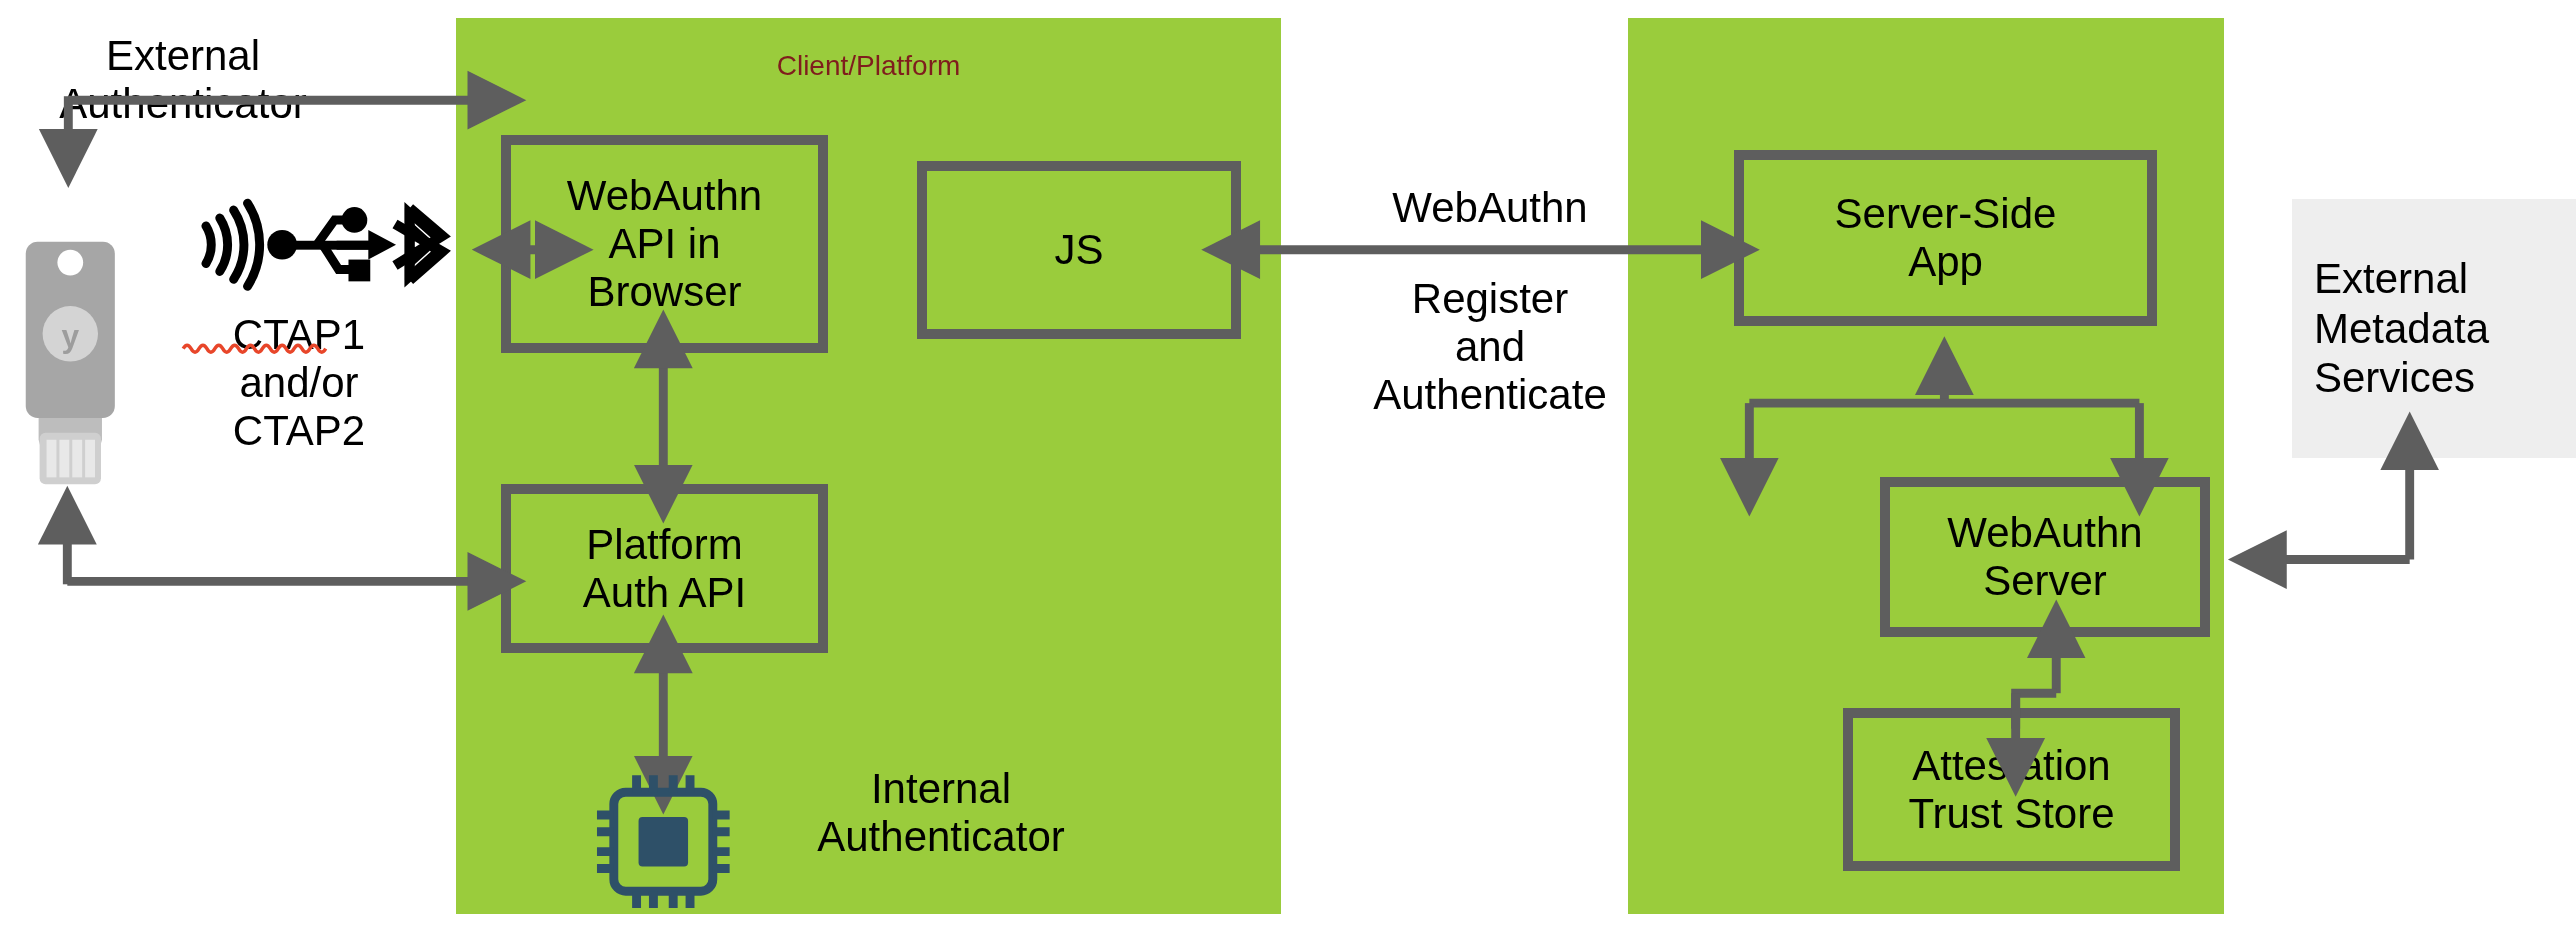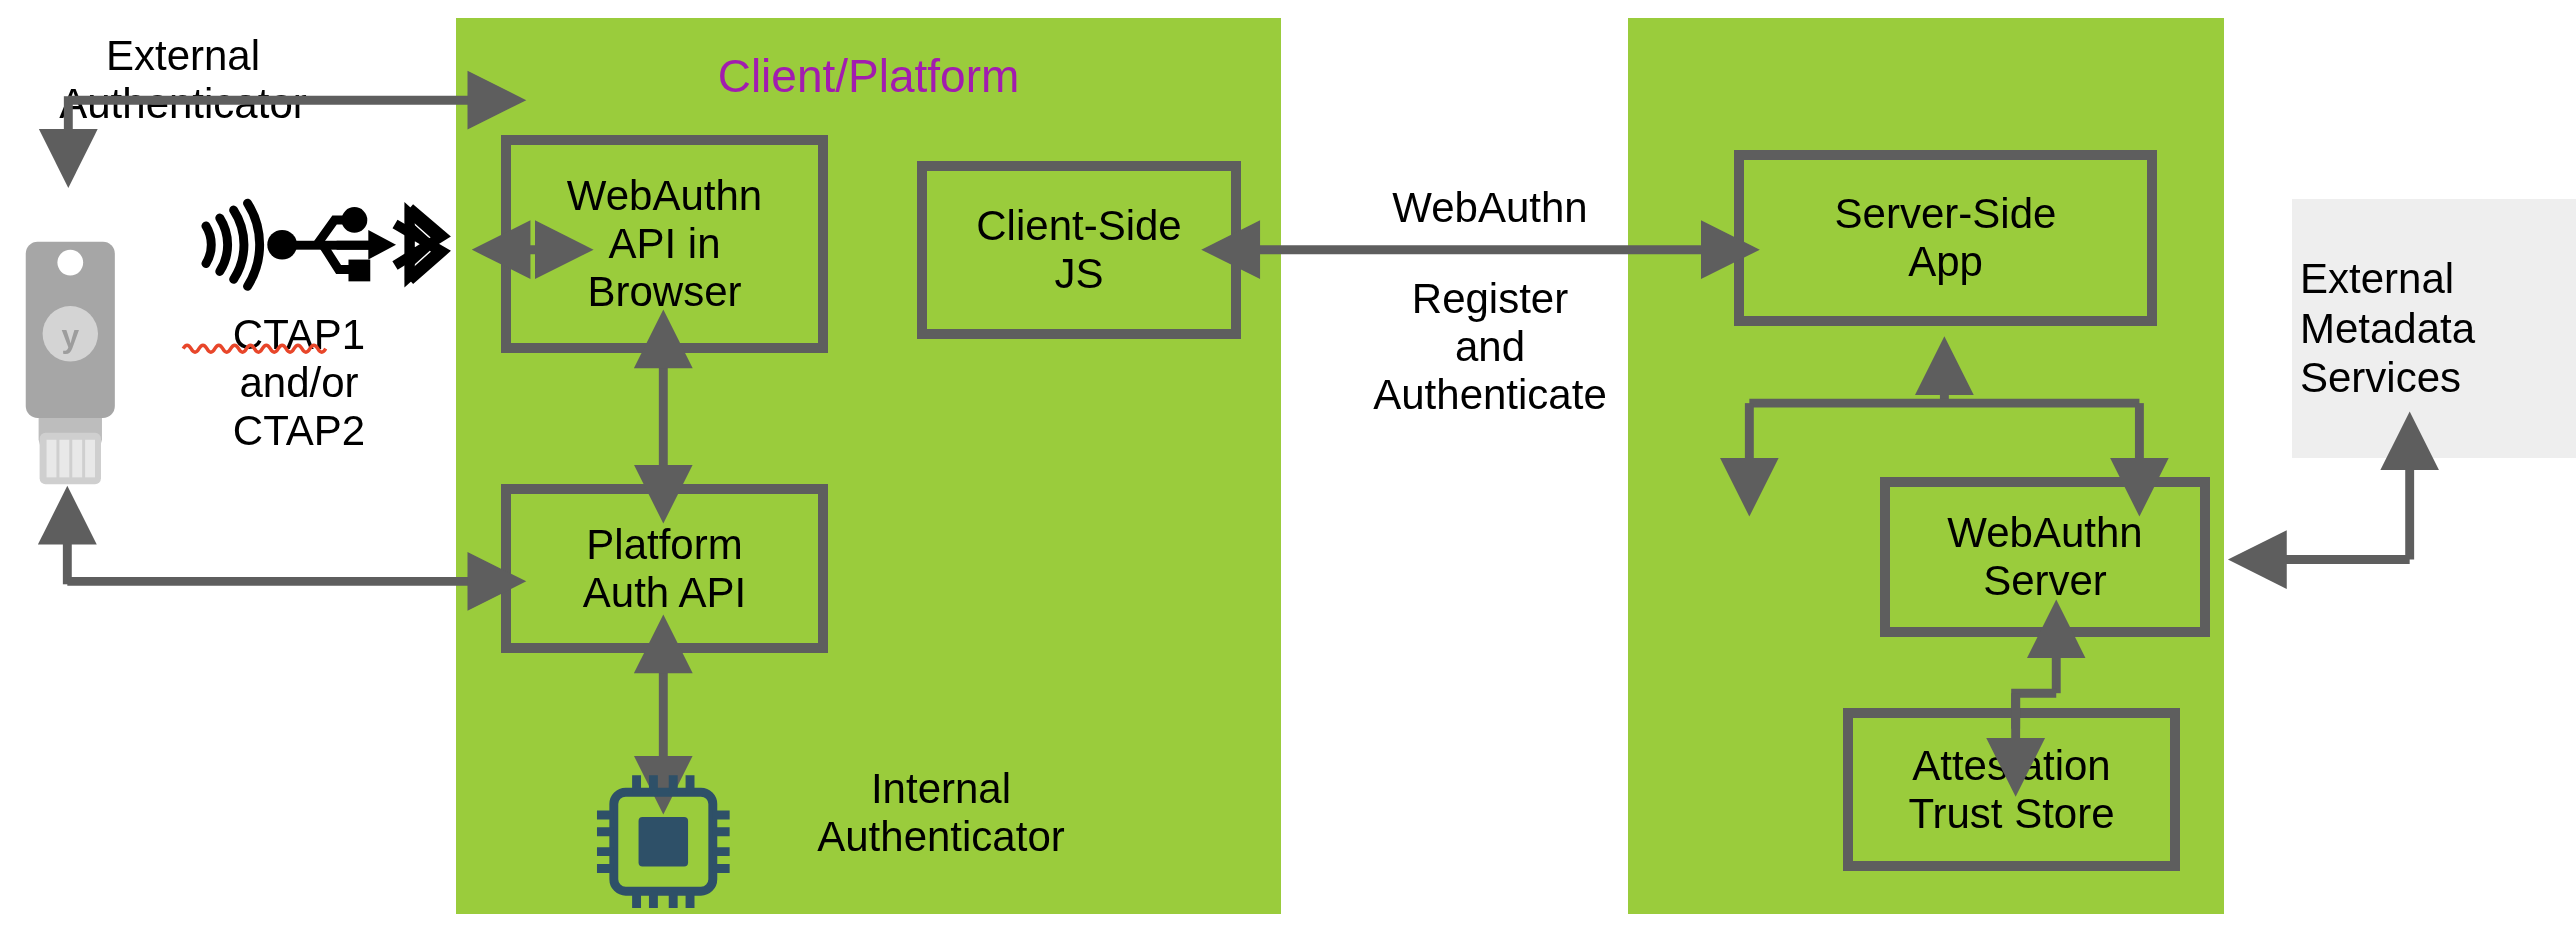--- a/index.html
+++ b/index.html
@@ -19,23 +19,23 @@
     overflow: hidden;
   }
 
   
   .zone {
     position: absolute;
     background: #9acc3c;
   }
   .zone-title {
     position: absolute;
-    font-size: 46px;
+    font-size: 28px;
     line-height: 1.1;
-    color: #a21caf;
+    color: #7f1d1d;
     white-space: nowrap;
     text-align: center;
   }
 
   
   .node {
     position: absolute;
     box-sizing: border-box;
     border: 10px solid #5e5e5e;
     background: #9acc3c;
@@ -52,21 +52,21 @@
   
   .plainbox {
     position: absolute;
     box-sizing: border-box;
     background: #eeeeee;
     border: none;
     display: flex;
     align-items: center;
     justify-content: center;
     text-align: left;
-    padding-left: 8px;
+    padding-left: 22px;
     font-size: 42px;
     line-height: 1.18;
     color: #000;
   }
 
   
   .label {
     position: absolute;
     font-size: 42px;
     line-height: 1.14;
@@ -139,21 +139,20 @@
   <div class="node" style="left:501px; top:135px; width:327px; height:218px;">
     <div>
       <span>WebAuthn</span>
       <span>API in</span>
       <span>Browser</span>
     </div>
   </div>
 
   <div class="node" style="left:917px; top:161px; width:324px; height:178px;">
     <div>
-      <span>Client-Side</span>
       <span>JS</span>
     </div>
   </div>
 
   <div class="node" style="left:501px; top:484px; width:327px; height:169px;justify-content:center;">
     <div>
       <span>Platform</span>
       <span>Auth API</span>
     </div>
   </div>

